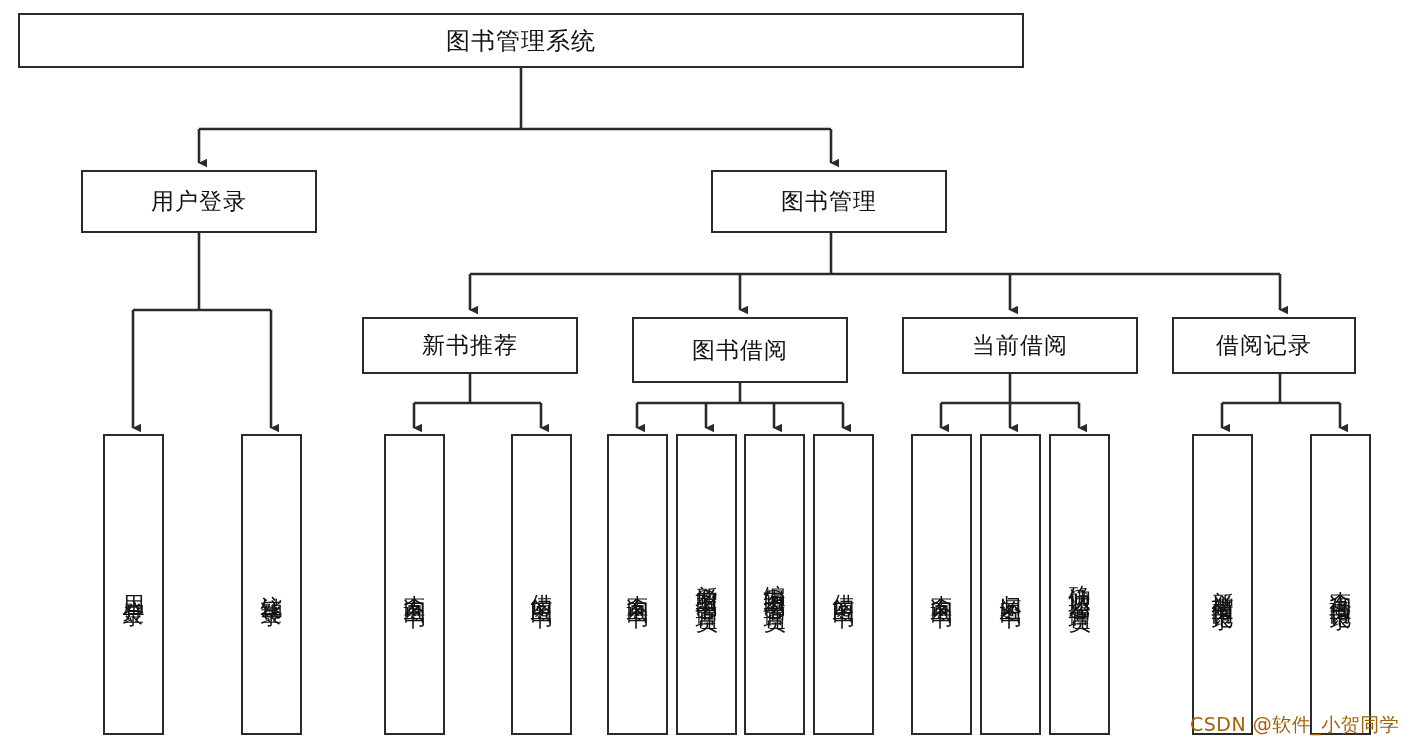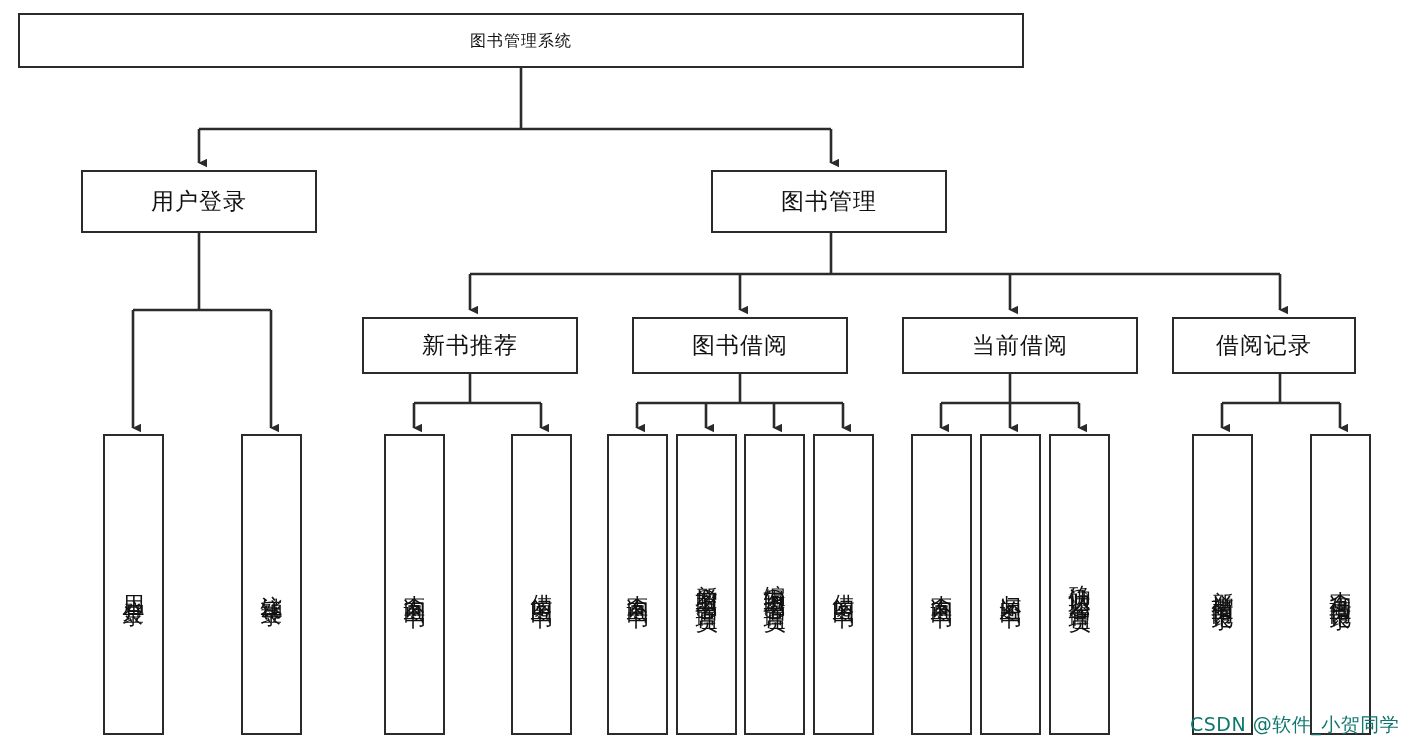--- a/index.html
+++ b/index.html
@@ -37,38 +37,38 @@
   }
   .node .label {
     line-height: 1.0;
     white-space: nowrap;
   }
   
   .node.horiz .label {
     font-size: 23px;
     letter-spacing: 1px;
   }
-  .node.root .label { font-size: 16px; letter-spacing: 1px; }
+  .node.root .label { font-size: 24px; letter-spacing: 1px; }
   
   .node.vert {
     align-items: center;
     justify-content: center;
   }
   .node.vert .label {
     writing-mode: vertical-rl;
     text-orientation: upright;
     font-size: 22px;
     line-height: 1.0;
     letter-spacing: 4px;
     white-space: nowrap;
   }
   .watermark {
     position: absolute;
     font-size: 19px;
-    color: #0f766e;
+    color: #a16207;
     white-space: nowrap;
     letter-spacing: 0.5px;
   }
 </style>
 </head>
 <body>
 
 <div id="canvas">
 
   <svg class="wires" viewBox="0 0 1405 747" xmlns="http://www.w3.org/2000/svg">
@@ -128,21 +128,21 @@
   <div class="node horiz" style="left:81px; top:170px; width:236px; height:63px;">
     <span class="label">用户登录</span>
   </div>
   <div class="node horiz" style="left:711px; top:170px; width:236px; height:63px;">
     <span class="label">图书管理</span>
   </div>
 
   <div class="node horiz" style="left:362px; top:317px; width:216px; height:57px;">
     <span class="label">新书推荐</span>
   </div>
-  <div class="node horiz" style="left:632px; top:317px; width:216px; height:57px;">
+  <div class="node horiz" style="left:632px; top:317px; width:216px; height:66px;">
     <span class="label">图书借阅</span>
   </div>
   <div class="node horiz" style="left:902px; top:317px; width:236px; height:57px;">
     <span class="label">当前借阅</span>
   </div>
   <div class="node horiz" style="left:1172px; top:317px; width:184px; height:57px;">
     <span class="label">借阅记录</span>
   </div>
 
   <div class="node vert" style="left:103px; top:434px; width:61px; height:301px;">

